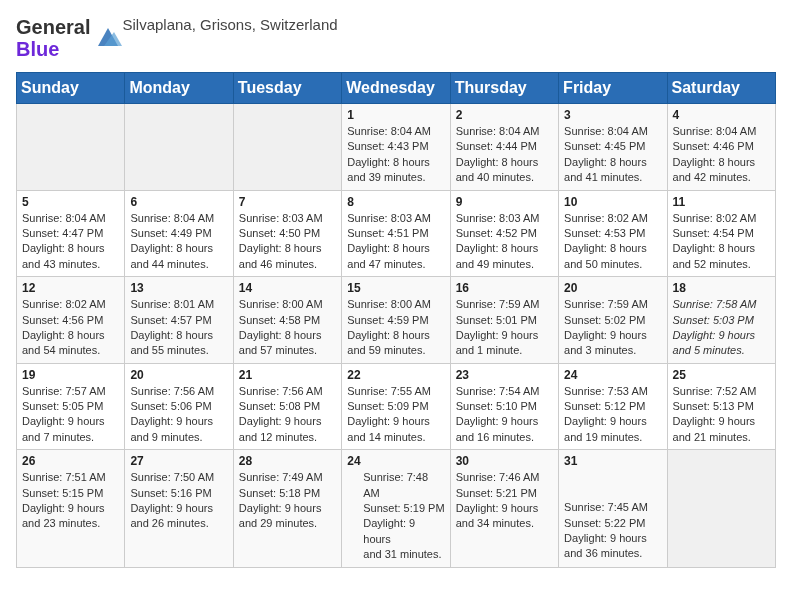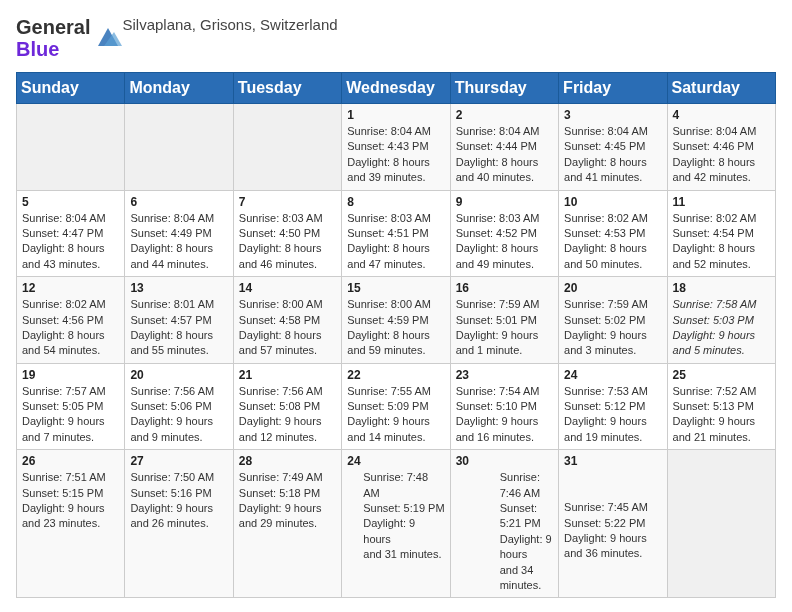--- a/index.html
+++ b/index.html
@@ -333,21 +333,21 @@
         </td>
         <td>
           <div class="day-number">24</div>
           <div class="day-info" style="white-space: pre-line; margin-left: 16px;">Sunrise: 7:48 AM
 Sunset: 5:19 PM
 Daylight: 9 hours
 and 31 minutes.</div>
         </td>
         <td>
           <div class="day-number">30</div>
-          <div class="day-info" style="white-space: pre-line; margin-left: 44px;">Sunrise: 7:46 AM
+          <div class="day-info" style="white-space: pre-line;">Sunrise: 7:46 AM
 Sunset: 5:21 PM
 Daylight: 9 hours
 and 34 minutes.</div>
         </td>
         <td>
           <div class="day-number">31</div>
           <div class="day-info" style="white-space: pre-line; margin-top: 32px;">Sunrise: 7:45 AM
 Sunset: 5:22 PM
 Daylight: 9 hours
 and 36 minutes.</div>

